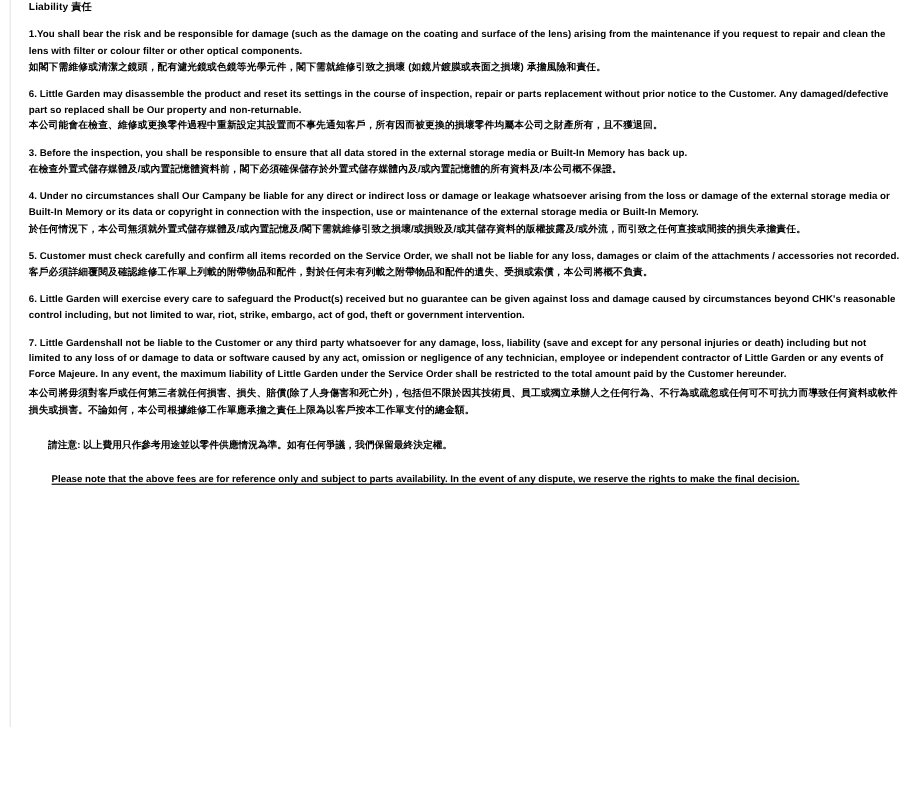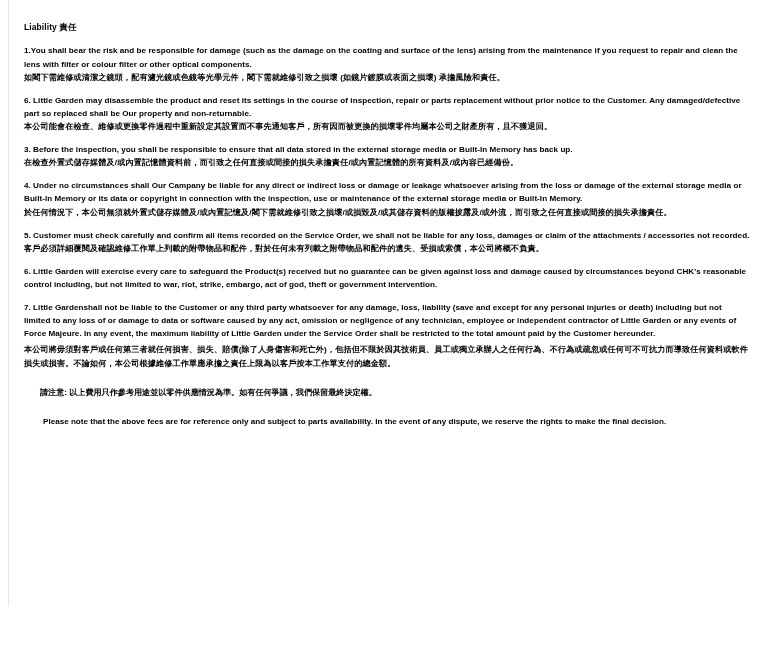--- a/index.html
+++ b/index.html
@@ -13,21 +13,21 @@
     font-family: "Liberation Sans", sans-serif;
     color: #000000;
     overflow: hidden;
   }
   #page {
     position: relative;
     width: 768px;
     height: 666px;
     background: #ffffff;
     box-sizing: border-box;
-    padding: 22px 18px 0 24px;
+    padding: 0 18px 0 24px;
   }
   
   #page::before {
     content: "";
     position: absolute;
     left: 8px;
     top: 0;
     bottom: 60px;
     width: 1px;
     background: #e7e7e7;
@@ -58,20 +58,21 @@
     margin-top: 14px;
   }
   .note p {
     margin: 16px;
     font-size: 8.1px;
     font-weight: bold;
     line-height: 1.7;
   }
   .note p.en {
     padding-left: 3px;
+    text-decoration: underline;
   }
 </style>
 </head>
 <body>
 
 <div id="page">
 
   <h1 class="doc-title">Liability 責任</h1>
 
   <div class="clause">
@@ -79,21 +80,21 @@
     <p class="zh">如閣下需維修或清潔之鏡頭，配有濾光鏡或色鏡等光學元件，閣下需就維修引致之損壞 (如鏡片鍍膜或表面之損壞) 承擔風險和責任。</p>
   </div>
 
   <div class="clause">
     <p class="en">6. Little Garden may disassemble the product and reset its settings in the course of inspection, repair or parts replacement without prior notice to the Customer. Any damaged/defective part so replaced shall be Our property and non-returnable.</p>
     <p class="zh">本公司能會在檢查、維修或更換零件過程中重新設定其設置而不事先通知客戶，所有因而被更換的損壞零件均屬本公司之財產所有，且不獲退回。</p>
   </div>
 
   <div class="clause">
     <p class="en">3. Before the inspection, you shall be responsible to ensure that all data stored in the external storage media or Built-In Memory has back up.</p>
-    <p class="zh">在檢查外置式儲存媒體及/或內置記憶體資料前，而引致之任何直接或間接的損失承擔責任/或內置記憶體的所有資料及/或內容已經備份。</p>
+    <p class="zh">在檢查外置式儲存媒體及/或內置記憶體資料前，閣下必須確保儲存於外置式儲存媒體內及/或內置記憶體的所有資料及/本公司概不保證。</p>
   </div>
 
   <div class="clause">
     <p class="en">4. Under no circumstances shall Our Campany be liable for any direct or indirect loss or damage or leakage whatsoever arising from the loss or damage of the external storage media or Built-In Memory or its data or copyright in connection with the inspection, use or maintenance of the external storage media or Built-In Memory.</p>
     <p class="zh">於任何情況下，本公司無須就外置式儲存媒體及/或內置記憶及/閣下需就維修引致之損壞/或損毀及/或其儲存資料的版權披露及/或外流，而引致之任何直接或間接的損失承擔責任。</p>
   </div>
 
   <div class="clause">
     <p class="en">5. Customer must check carefully and confirm all items recorded on the Service Order, we shall not be liable for any loss, damages or claim of the attachments / accessories not recorded.</p>
     <p class="zh">客戶必須詳細覆閱及確認維修工作單上列載的附帶物品和配件，對於任何未有列載之附帶物品和配件的遺失、受損或索償，本公司將概不負責。</p>

